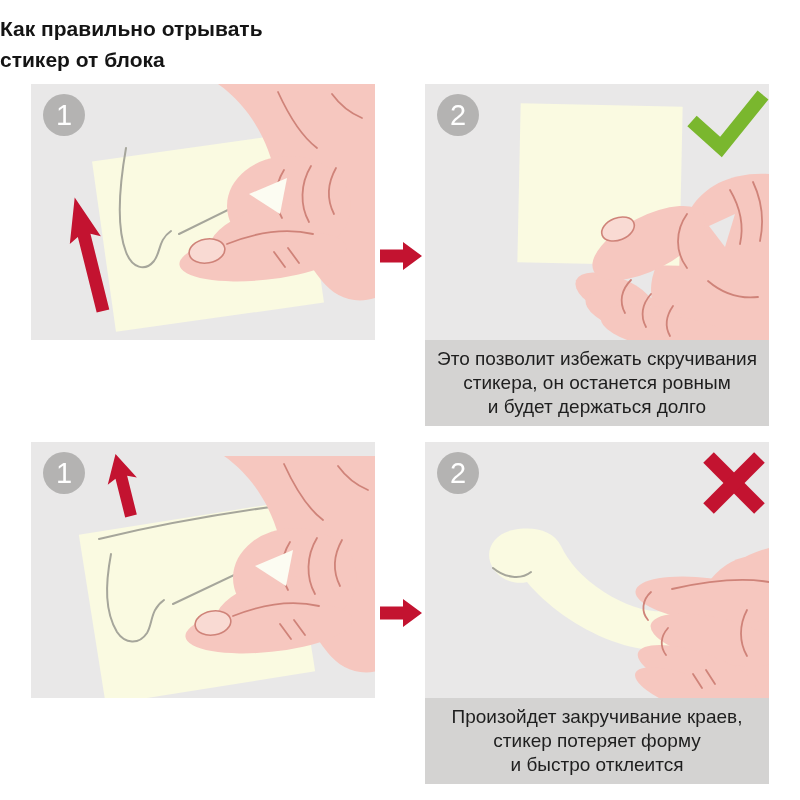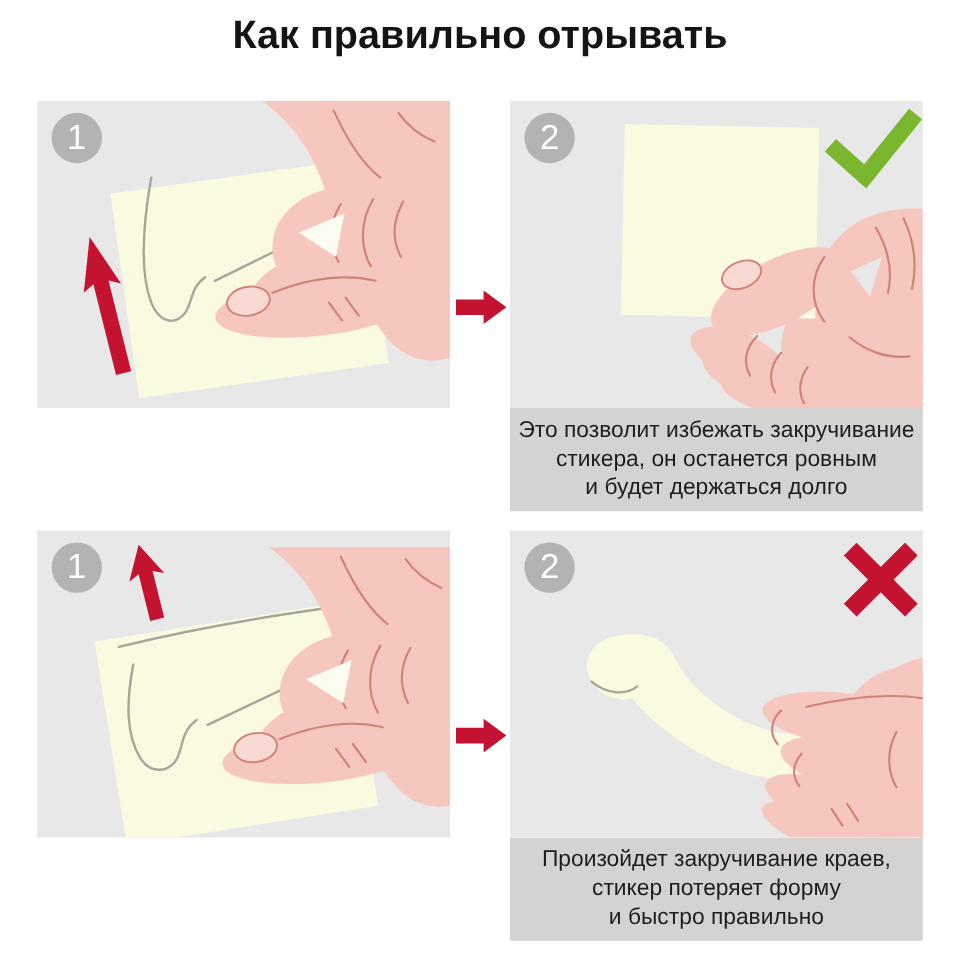--- a/index.html
+++ b/index.html
@@ -4,21 +4,21 @@
 <style>
   html,body{margin:0;padding:0;}
   body{
     width:800px;height:800px;position:relative;overflow:hidden;
     background:var(--page-bg,#fff);
     font-family:"Liberation Sans",sans-serif;
     color:var(--text,#1c1c1c);
   }
   .title{
     position:absolute;top:13px;left:0;width:800px;
-    text-align:center;font-size:33px;font-weight:700;line-height:31px;
+    font-size:21px;font-weight:700;line-height:31px;
     color:#141414;
   }
   .panel{position:absolute;width:344px;}
   #p1{left:31px;top:84px;}
   #p2{left:425px;top:84px;}
   #p3{left:31px;top:442px;}
   #p4{left:425px;top:442px;}
   .art{
     width:344px;height:256px;background:var(--panel-bg,#e9e8e8);
     position:relative;overflow:hidden;
@@ -48,20 +48,21 @@
   .nail{fill:var(--nail,#f9dad3);stroke:var(--skin-line,#cf8379);stroke-width:1.6px;}
   .crease{fill:none;stroke:var(--skin-line,#cf8379);stroke-width:1.8px;stroke-linecap:round;}
   .bgfill{fill:var(--panel-bg,#e9e8e8);}
   .corner{fill:#fcfcf2;}
 </style>
 </head>
 <body>
 
 <div class="title">
   <span>Как правильно отрывать</span><br>
+  <span>стикер от блока</span>
 </div>
 
 <div class="panel" id="p1">
   <div class="art">
     <svg viewBox="0 0 344 256" width="344" height="256">
       <g transform="translate(72,227) rotate(-14)">
         <polygon class="red" points="-6.5,0 -6.5,-78 -16,-73 0,-117 16,-73 6.5,-78 6.5,0"></polygon>
       </g>
       <g transform="rotate(-8 177 148)">
         <rect class="sticker" x="72" y="62" width="210" height="172"></rect>
@@ -117,21 +118,21 @@
       <path class="crease" d="M226,210 C217,220 215,232 221,243"></path>
       <path class="crease" d="M248,222 C241,232 240,243 245,252"></path>
       <path class="crease" d="M283,197 C297,209 315,215 333,213"></path>
       <path class="check" d="M267,37 L296,63 L338,11"></path>
     </svg>
     <div class="badge">
       <span>2</span>
     </div>
   </div>
   <div class="caption">
-    <span>Это позволит избежать закручивание
+    <span>Это позволит избежать скручивания
 стикера, он останется ровным
 и будет держаться долго</span>
   </div>
 </div>
 
 <div class="panel" id="p3">
   <div class="art">
     <svg viewBox="0 0 344 256" width="344" height="256">
       <g transform="translate(100,74) rotate(-14)">
         <polygon class="red" points="-6,0 -6,-40 -15,-36 0,-64 15,-36 6,-40 6,0"></polygon>
@@ -177,21 +178,21 @@
         <path class="crease" d="M322,168 C314,183 314,200 322,214"></path>
       </g>
     </svg>
     <div class="badge">
       <span>2</span>
     </div>
   </div>
   <div class="caption">
     <span>Произойдет закручивание краев,
 стикер потеряет форму
-и быстро правильно</span>
+и быстро отклеится</span>
   </div>
 </div>
 
 <svg class="mid-arrow" id="arrow-row1" width="42" height="28" viewBox="0 0 42 28">
   <polygon class="red" points="0,7.5 23,7.5 23,0 42,14 23,28 23,20.5 0,20.5"></polygon>
 </svg>
 <svg class="mid-arrow" id="arrow-row2" width="42" height="28" viewBox="0 0 42 28">
   <polygon class="red" points="0,7.5 23,7.5 23,0 42,14 23,28 23,20.5 0,20.5"></polygon>
 </svg>
 

